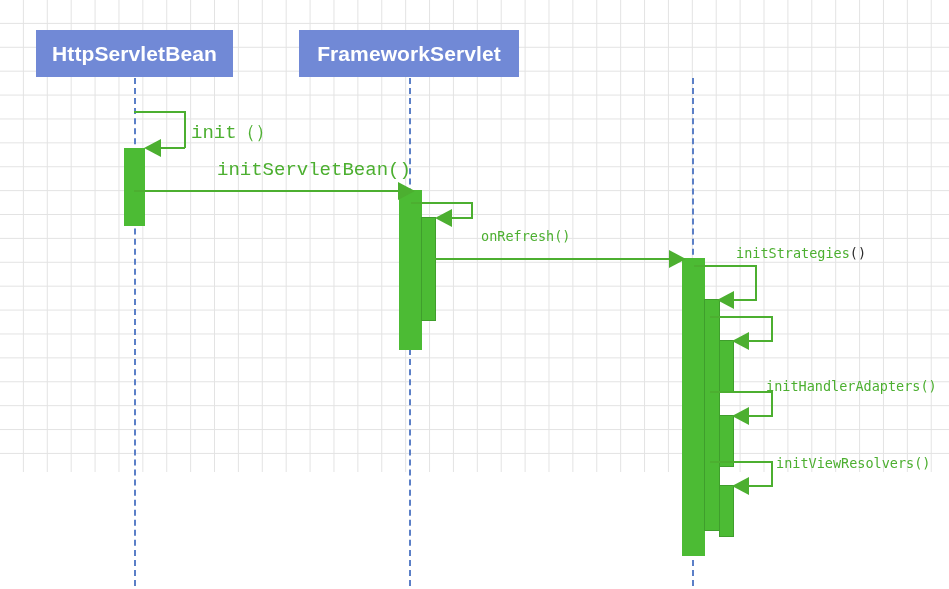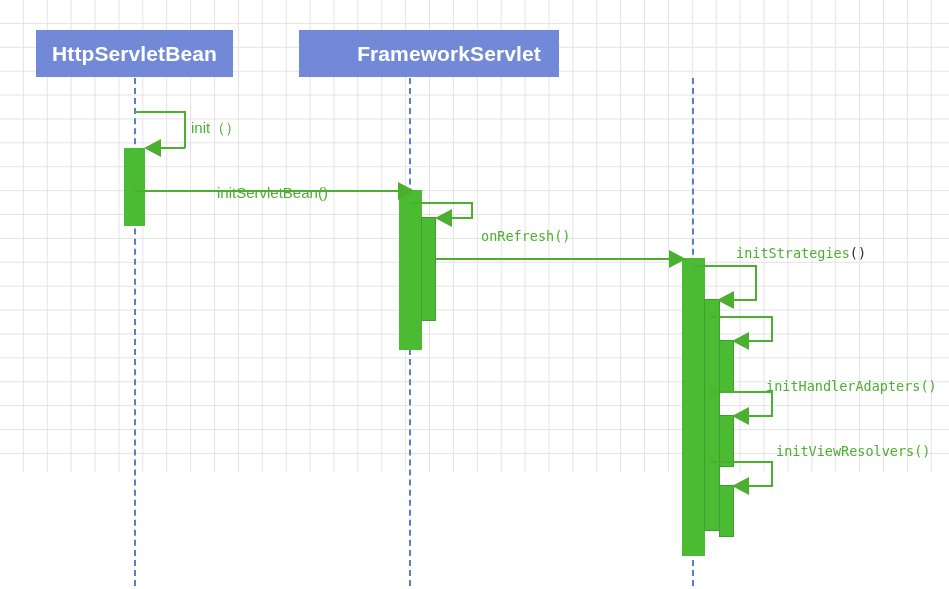--- a/index.html
+++ b/index.html
@@ -89,38 +89,38 @@
     position: absolute;
     color: #4caf30;
     white-space: nowrap;
     z-index: 7;
   }
   .msg-mono {
     font-family: "DejaVu Sans Mono", "Liberation Mono", monospace;
     font-size: 13.5px;
   }
   .msg-sans {
-    font-family: Liberation Sans, sans-serif;
-    font-size: 15px;
+    font-family: Liberation Mono, monospace;
+    font-size: 19px;
   }
   .paren-dark { color: #2b2b2b; }
 </style>
 </head>
 <body>
 
 <div id="canvas">
 
   <div class="lifeline" style="left:134px; top:78px; height:508px;"></div>
   <div class="lifeline" style="left:409px; top:78px; height:508px;"></div>
   <div class="lifeline" style="left:692px; top:78px; height:508px;"></div>
 
   <div class="actor-box" style="left:36px; top:30px; width:197px; height:47px;">
     <span>HttpServletBean</span>
   </div>
-  <div class="actor-box" style="left:299px; top:30px; width:220px; height:47px;padding-left:40px;">
+  <div class="actor-box" style="left:299px; top:30px; width:220px; height:47px;">
     <span>FrameworkServlet</span>
   </div>
 
   <div class="activation" style="left:124px; top:148px; width:21px; height:78px;"></div>
 
   <div class="activation" style="left:399px; top:190px; width:23px; height:160px;"></div>
   <div class="act-outline" style="left:421px; top:217px; width:15px; height:104px;"></div>
 
   <div class="activation" style="left:682px; top:258px; width:23px; height:298px;"></div>
 
@@ -131,21 +131,21 @@
   <div class="act-outline" style="left:719px; top:485px; width:15px; height:52px;"></div>
 
   <div class="hline" style="left:134px; top:111px; width:51px;"></div>
   <div class="vline" style="left:184px; top:111px; height:37px;"></div>
   <div class="hline" style="left:160px; top:147px; width:25px;"></div>
   <div class="arrow-left" style="left:144px; top:139px;"></div>
   <div class="msg-label msg-sans" style="left:191px; top:119px;">init（）</div>
 
   <div class="hline" style="left:134px; top:190px; width:266px;"></div>
   <div class="arrow-right" style="left:398px; top:182px;"></div>
-  <div class="msg-label msg-sans" style="left:217px; top:184px;">initServletBean()</div>
+  <div class="msg-label msg-sans" style="left:217px; top:159px;">initServletBean()</div>
 
   <div class="hline" style="left:411px; top:202px; width:62px;"></div>
   <div class="vline" style="left:471px; top:202px; height:16px;"></div>
   <div class="hline" style="left:451px; top:217px; width:22px;"></div>
   <div class="arrow-left" style="left:435px; top:209px;"></div>
 
   <div class="hline" style="left:435px; top:258px; width:248px;"></div>
   <div class="arrow-right" style="left:669px; top:250px;"></div>
   <div class="msg-label msg-mono" style="left:481px; top:228px;">onRefresh()</div>
 
@@ -163,15 +163,15 @@
   <div class="hline" style="left:710px; top:391px; width:63px;"></div>
   <div class="vline" style="left:771px; top:391px; height:25px;"></div>
   <div class="hline" style="left:748px; top:415px; width:25px;"></div>
   <div class="arrow-left" style="left:732px; top:407px;"></div>
   <div class="msg-label msg-mono" style="left:766px; top:378px;">initHandlerAdapters()</div>
 
   <div class="hline" style="left:710px; top:461px; width:63px;"></div>
   <div class="vline" style="left:771px; top:461px; height:25px;"></div>
   <div class="hline" style="left:748px; top:485px; width:25px;"></div>
   <div class="arrow-left" style="left:732px; top:477px;"></div>
-  <div class="msg-label msg-mono" style="left:776px; top:443px;">initViewResolvers()</div>
+  <div class="msg-label msg-mono" style="left:776px; top:455px;">initViewResolvers()</div>
 
 </div>
 
 </body></html>

